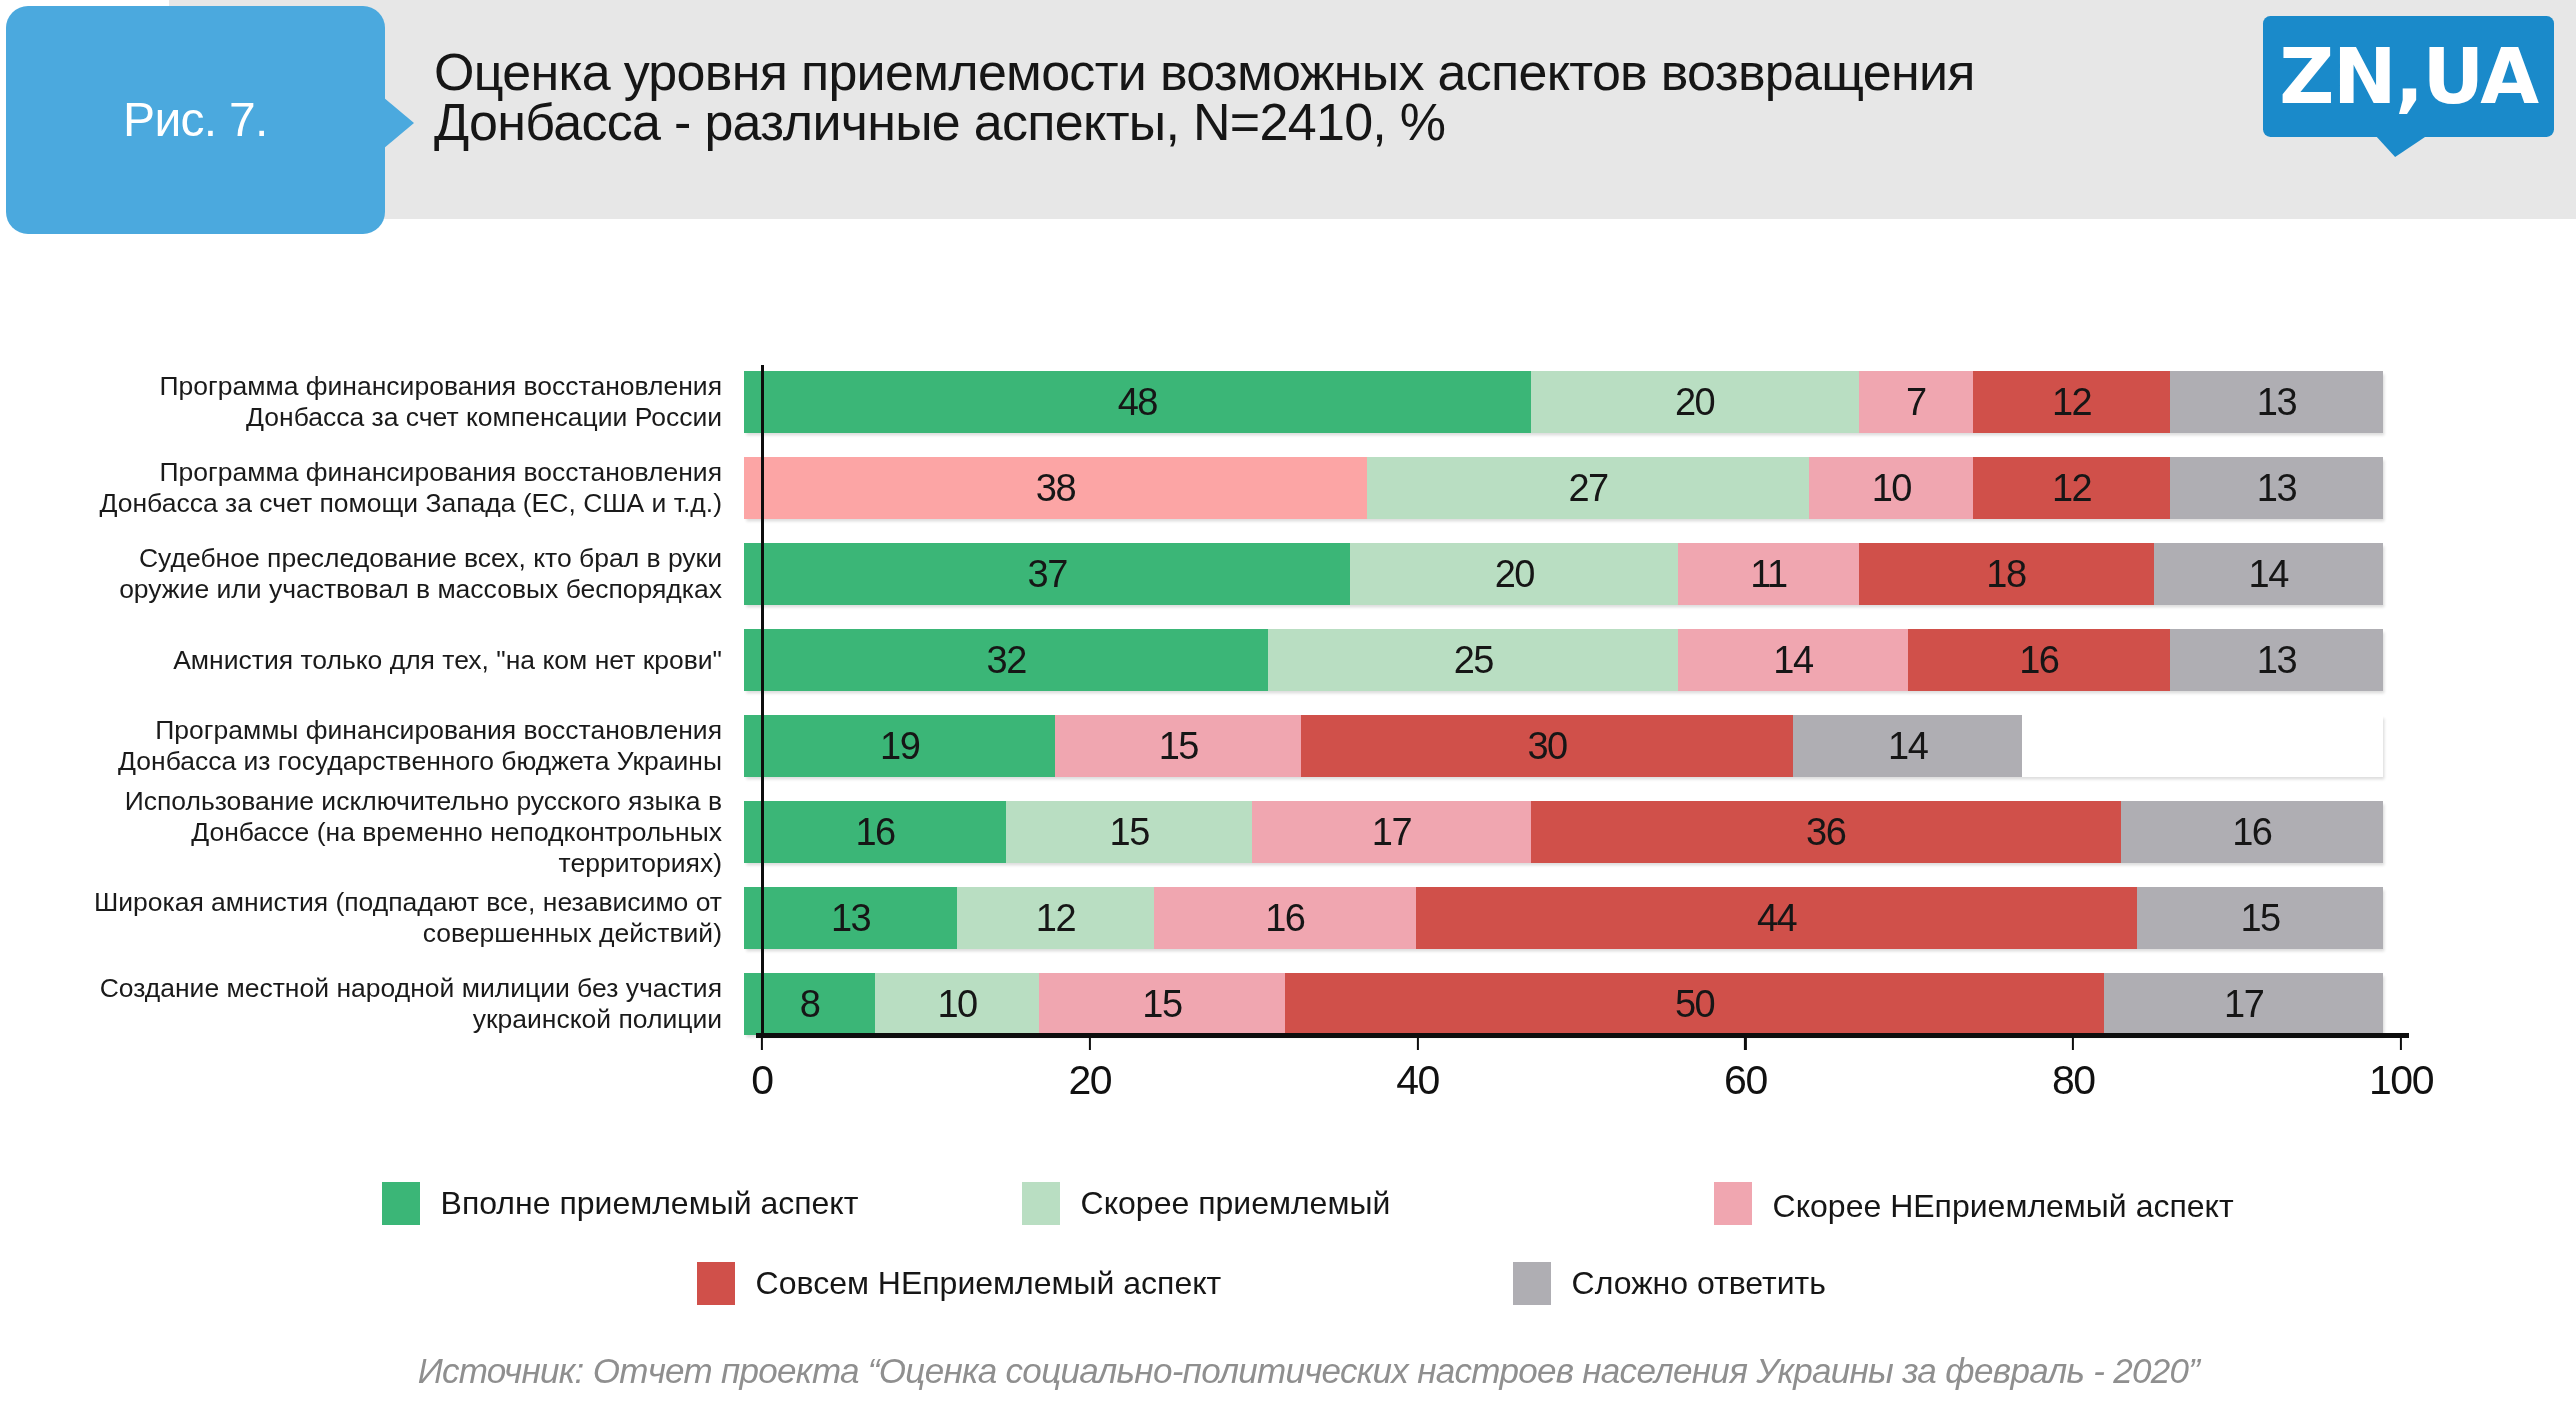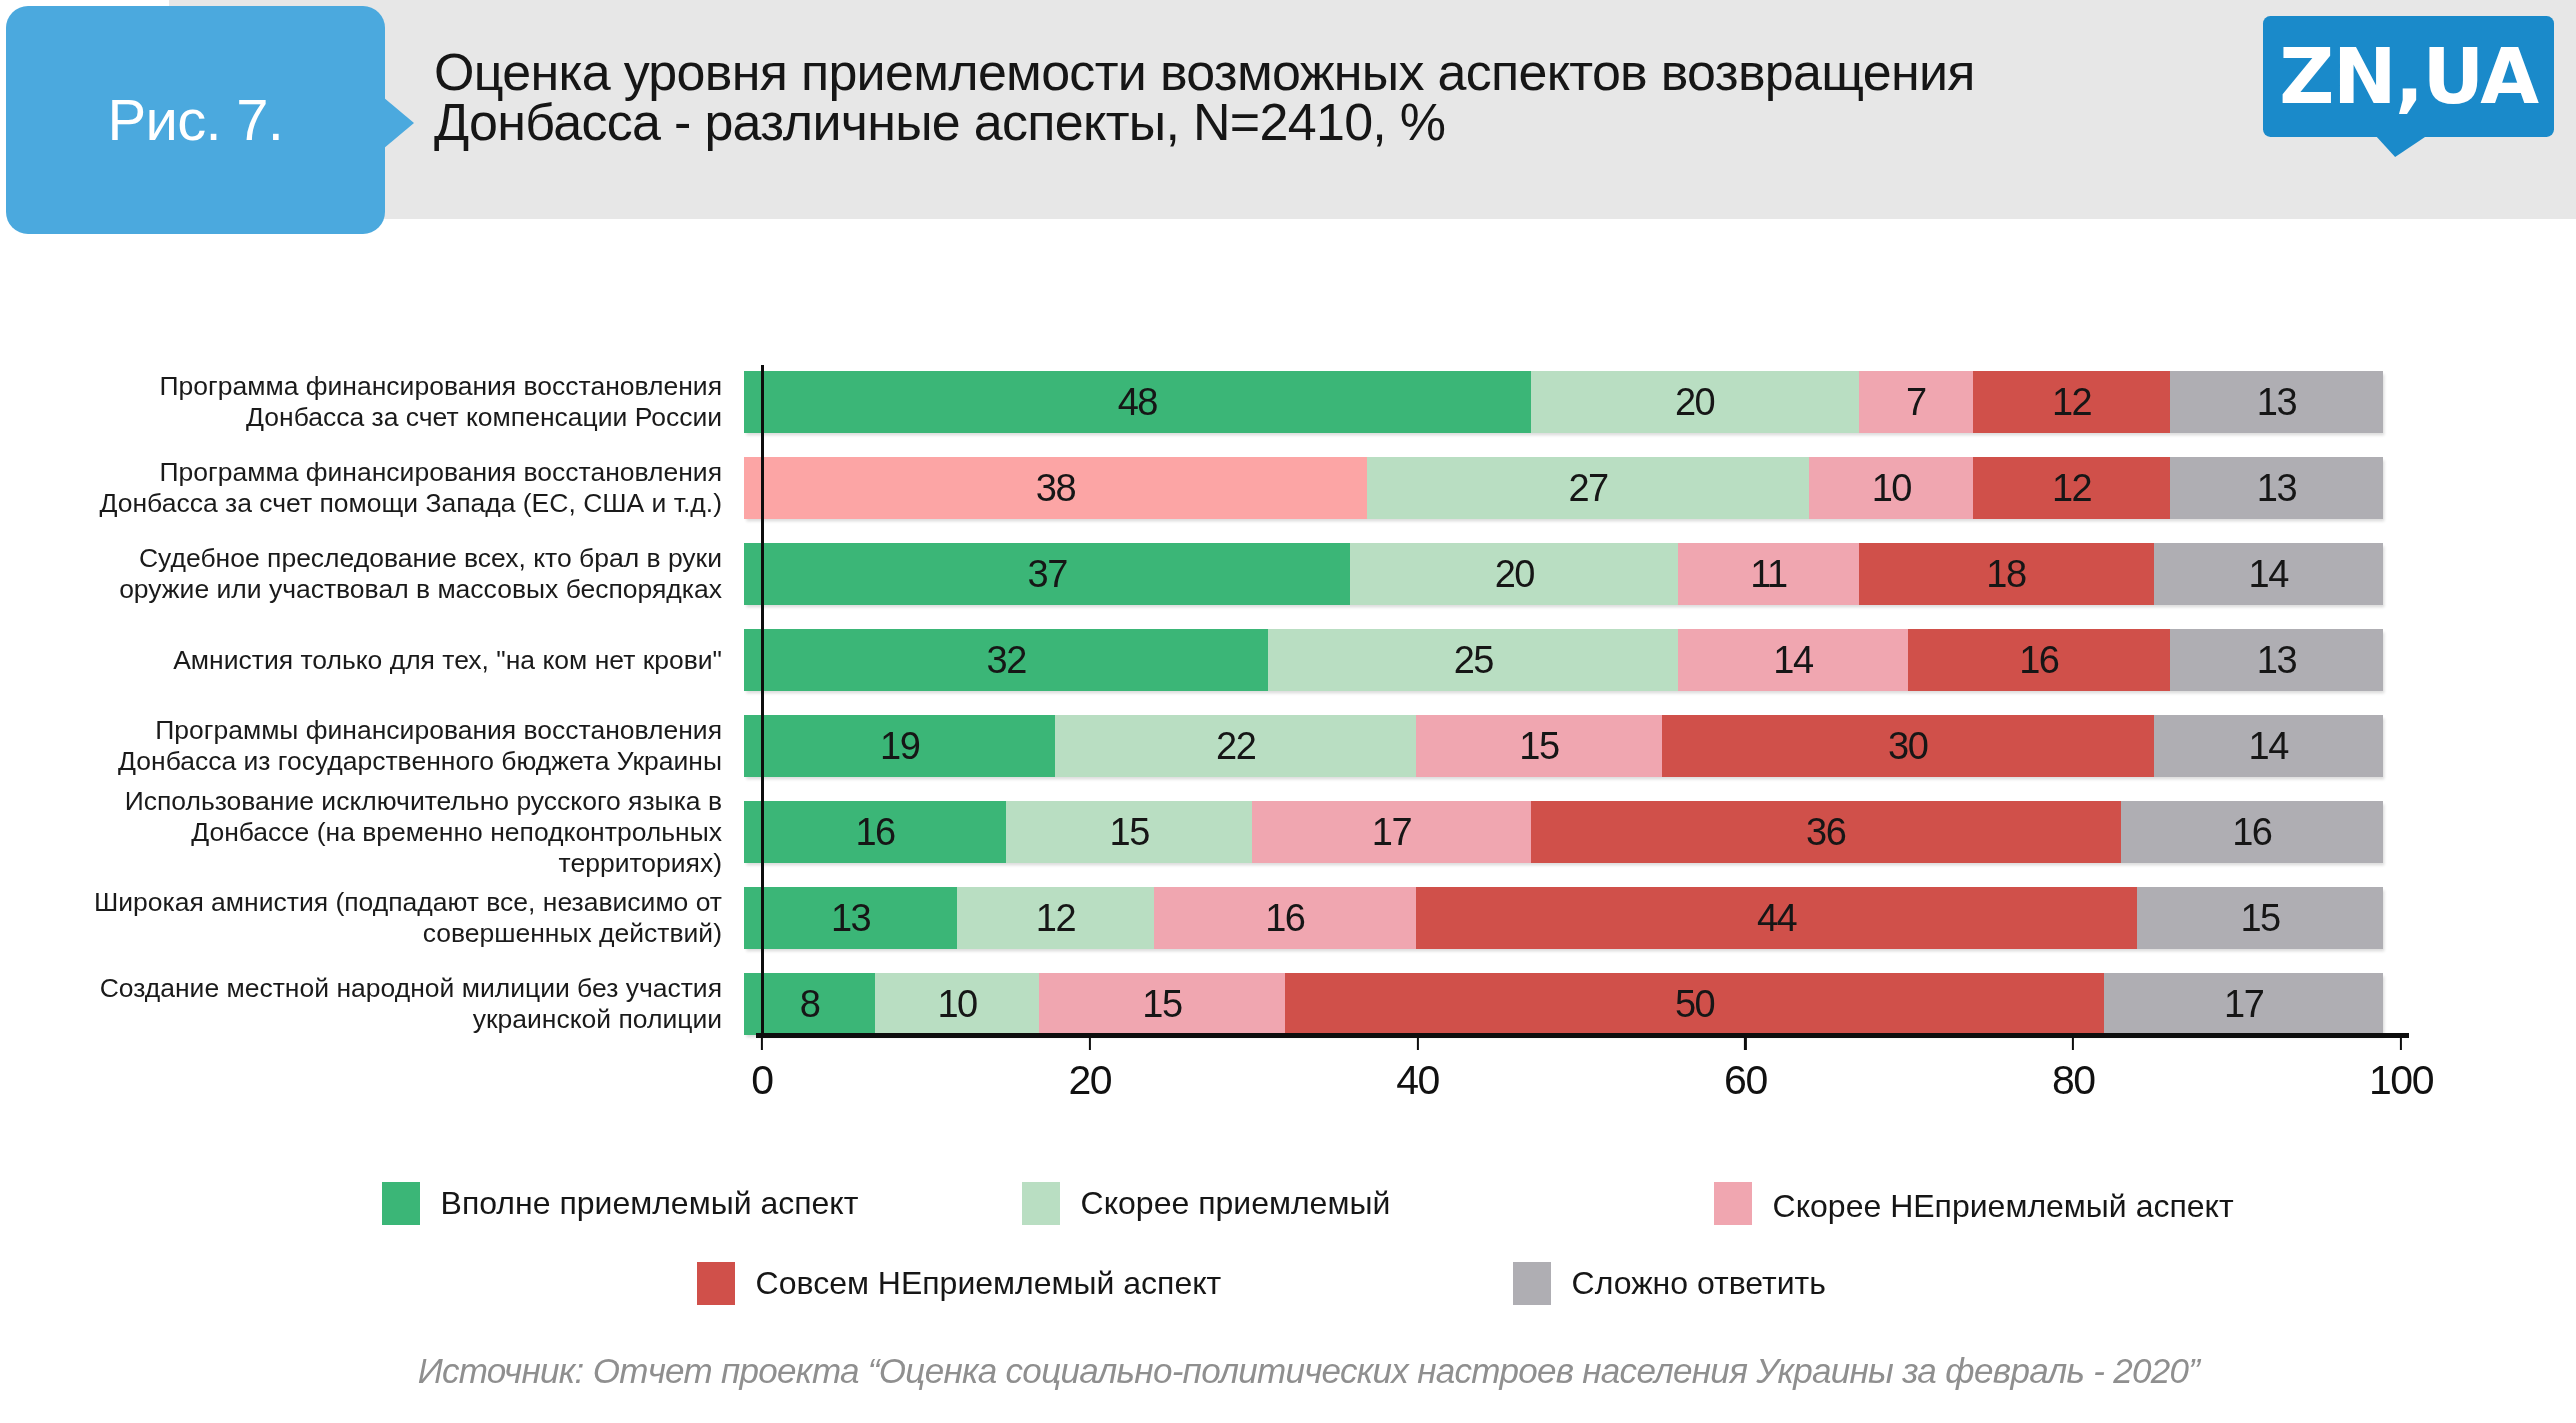--- a/index.html
+++ b/index.html
@@ -8,21 +8,21 @@
     font-family:"Liberation Sans", sans-serif; overflow:hidden;
   }
 
   
   .header-band { position:absolute; left:169px; top:0; width:2407px; height:219px; background:#e7e7e7; }
   .fig-tab {
     position:absolute; left:5.9px; top:5.9px; width:379px; height:228px;
     background:#4ba9de; border-radius:22px;
     display:flex; align-items:center; justify-content:center;
   }
-  .fig-tab-label { color:#ffffff; font-size:58px; letter-spacing:-0.7px; }
+  .fig-tab-label { color:#ffffff; font-size:48px; letter-spacing:-0.7px; }
   .fig-arrow {
     position:absolute; left:383px; top:97px; width:0; height:0;
     border-top:26.5px solid transparent; border-bottom:26.5px solid transparent;
     border-left:31px solid #4ba9de;
   }
   .title-block { position:absolute; left:434px; top:47px; color:#161616; }
   .title-line { font-size:52px; line-height:50px; white-space:nowrap; letter-spacing:-0.7px; }
 
   .logo {
     position:absolute; left:2263px; top:16px; width:291px; height:121px;
@@ -167,23 +167,20 @@
           <span class="seg-value">13</span>
         </div>
       </div>
     </div>
     <div class="chart-row">
       <div class="row-label">Программы финансирования восстановления Донбасса из государственного бюджета Украины</div>
       <div class="row-track">
         <div class="seg" style="width: 19%; background: rgb(59, 182, 119);">
           <span class="seg-value">19</span>
         </div>
-        <div class="seg" style="width: 22%; background: rgb(185, 222, 194);">
-          <span class="seg-value">22</span>
-        </div>
         <div class="seg" style="width: 15%; background: rgb(240, 166, 176);">
           <span class="seg-value">15</span>
         </div>
         <div class="seg" style="width: 30%; background: rgb(208, 80, 74);">
           <span class="seg-value">30</span>
         </div>
         <div class="seg" style="width: 14%; background: rgb(175, 174, 179);">
           <span class="seg-value">14</span>
         </div>
       </div>

